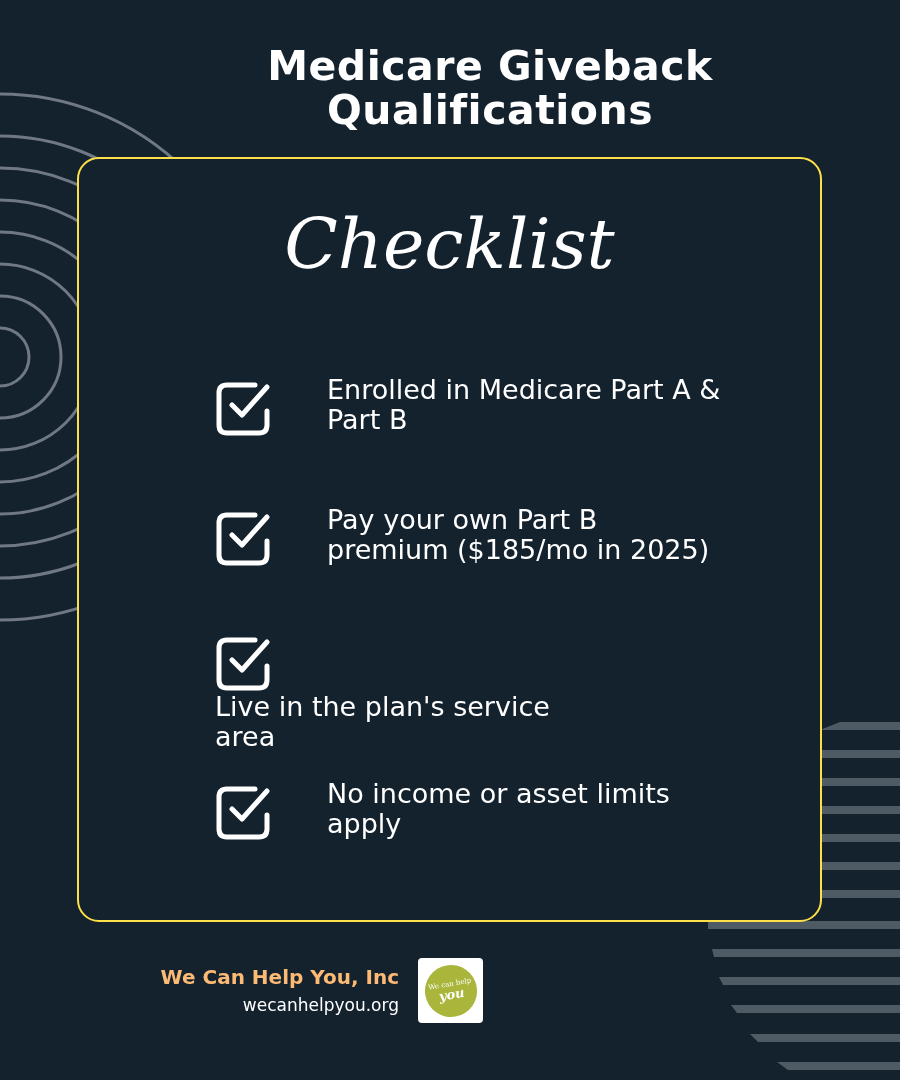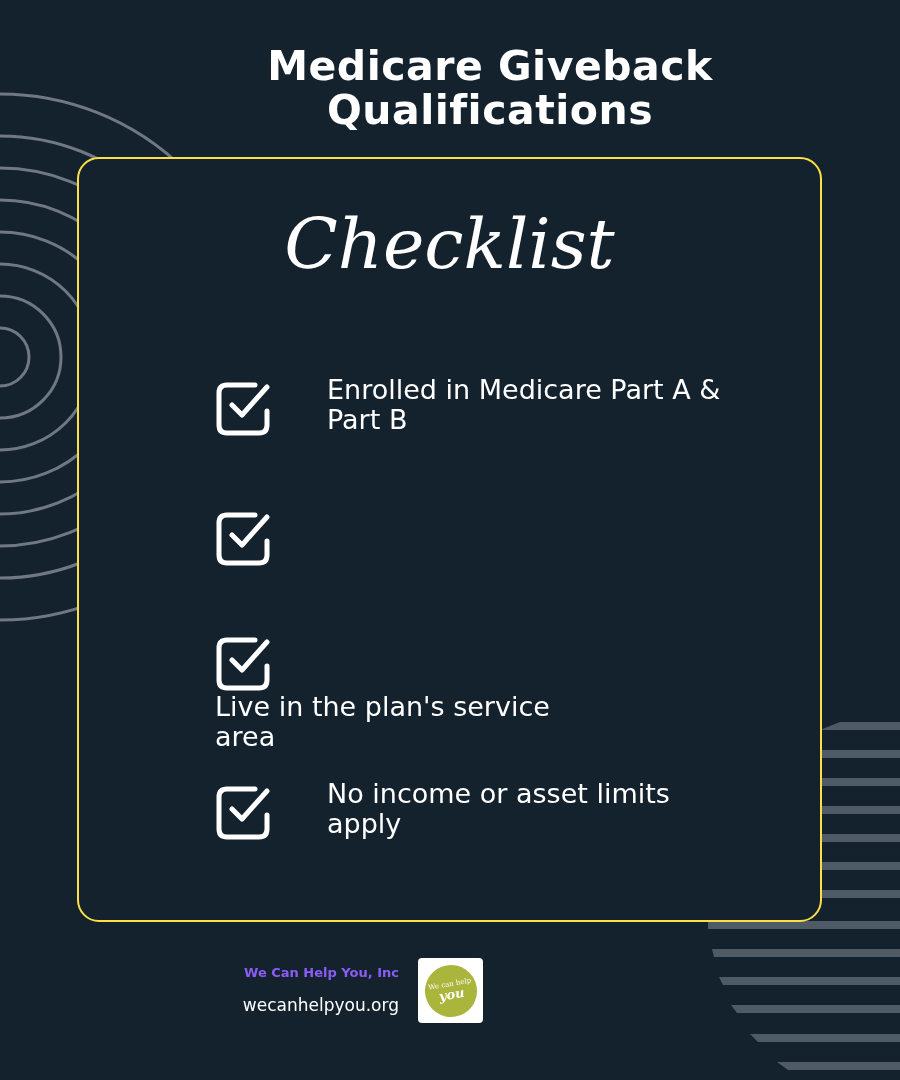--- a/index.html
+++ b/index.html
@@ -4,21 +4,21 @@
 <style>
   html, body { margin:0; padding:0; }
   body { width:900px; height:1080px; background:#14222e; position:relative; overflow:hidden; font-family:"DejaVu Sans", sans-serif; }
   .bg-deco { position:absolute; left:0; top:0; }
   .title { position:absolute; left:0; width:900px; top:44px; text-align:center; color:#fff; font-family:"DejaVu Sans", sans-serif; font-weight:bold; font-size:41px; line-height:44px; letter-spacing:0.5px;margin-left:40px; }
   .card { position:absolute; left:77px; top:157px; width:745px; height:765px; border:2px solid #fde047; border-radius:22px; background:#14222e; box-sizing:border-box; }
   .heading { position:absolute; left:0; width:100%; top:40px; text-align:center; color:#fff; font-family:"DejaVu Serif", serif; font-style:italic; font-size:70px; line-height:90px; }
   .item { position:absolute; left:136px; display:flex; align-items:flex-start;margin-top:38px; }
   .item .icon { width:60px; height:60px; margin-right:52px; margin-top:2px; }
   .item .text { color:#fff; font-family:"DejaVu Sans", sans-serif; font-size:27px; line-height:30px; width:400px; }
-  .footer-name { position:absolute; right:501px; top:965px; color:#8b5cf6; font-weight:bold; font-size:13px; white-space:nowrap; }
+  .footer-name { position:absolute; right:501px; top:965px; color:#fdba74; font-weight:bold; font-size:20px; white-space:nowrap; }
   .footer-url { position:absolute; right:501px; top:995px; color:#fff; font-size:17px; text-align:center; white-space:nowrap; }
   .logo { position:absolute; left:418px; top:958px; width:65px; height:65px; background:#fff; border-radius:4px; display:flex; align-items:center; justify-content:center; }
   .logo .circle { width:52px; height:52px; border-radius:50%; background:#a9b63b; display:flex; flex-direction:column; align-items:center; justify-content:center; color:#fff; transform:rotate(-10deg); }
   .logo .l1 { font-size:7px; line-height:8px; font-family:"DejaVu Serif", serif; }
   .logo .l2 { font-size:13px; line-height:14px; font-weight:bold; font-style:italic; font-family:"DejaVu Serif", serif; }
 </style>
 </head>
 <body>
 
 <svg class="bg-deco" width="900" height="1080" viewBox="0 0 900 1080">
@@ -63,20 +63,21 @@
       <path d="M17 28 L27 38 L52 10" fill="none" stroke="#fff" stroke-width="5" stroke-linecap="round" stroke-linejoin="round"></path>
     </svg>
     <div class="text">Enrolled in Medicare Part A &amp; Part B</div>
   </div>
 
   <div class="item" style="top:308px;">
     <svg class="icon" viewBox="0 0 60 60">
       <path d="M40 8 H12 Q4 8 4 16 V48 Q4 56 12 56 H44 Q52 56 52 48 V34" fill="none" stroke="#fff" stroke-width="5" stroke-linecap="round"></path>
       <path d="M17 28 L27 38 L52 10" fill="none" stroke="#fff" stroke-width="5" stroke-linecap="round" stroke-linejoin="round"></path>
     </svg>
+    <div class="text">Pay your own Part B premium ($185/mo in 2025)</div>
   </div>
 
   <div class="item" style="top:433px;flex-direction:column;">
     <svg class="icon" viewBox="0 0 60 60">
       <path d="M40 8 H12 Q4 8 4 16 V48 Q4 56 12 56 H44 Q52 56 52 48 V34" fill="none" stroke="#fff" stroke-width="5" stroke-linecap="round"></path>
       <path d="M17 28 L27 38 L52 10" fill="none" stroke="#fff" stroke-width="5" stroke-linecap="round" stroke-linejoin="round"></path>
     </svg>
     <div class="text">Live in the plan's service area</div>
   </div>
 

